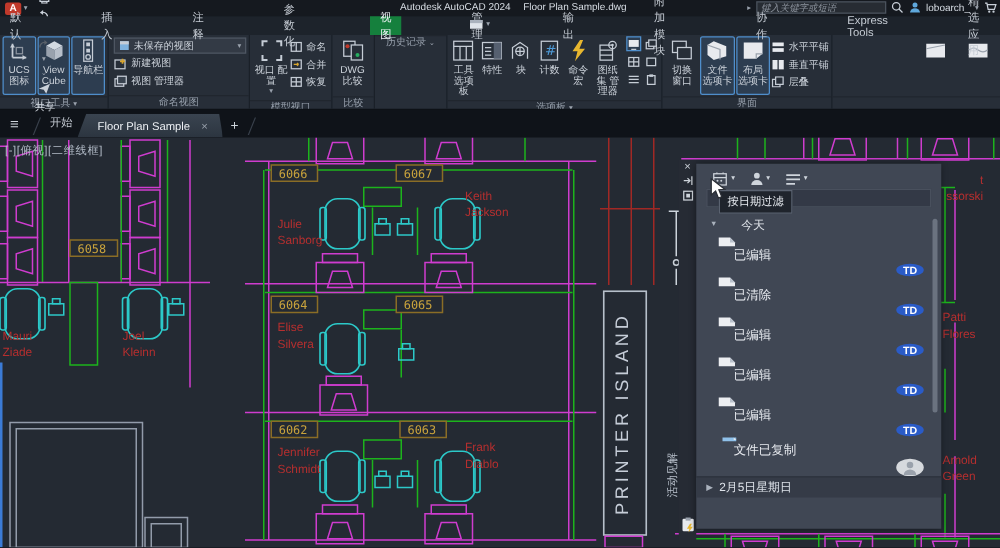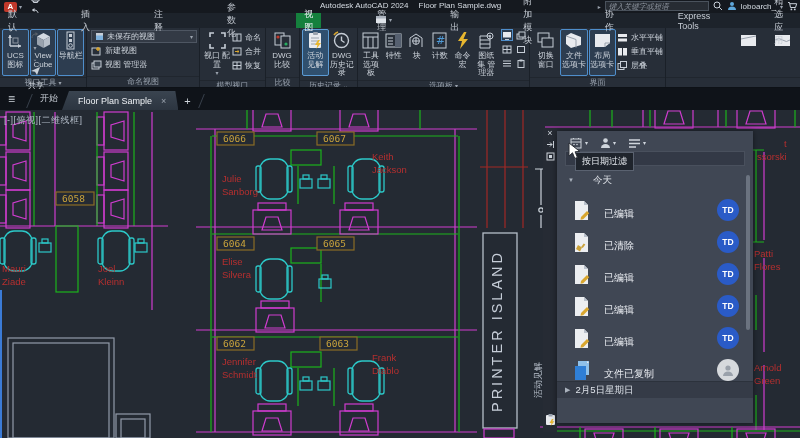--- a/index.html
+++ b/index.html
@@ -70,21 +70,21 @@
   .striptitle { position:absolute; bottom:34px; left:2px; transform:rotate(-90deg); transform-origin:left bottom; white-space:nowrap; font-size:9px; color:#b9c1cc; }
   .stripclip { position:absolute; bottom:6px; }
   .pcontent { width:196px; height:292px; margin-top:3px; background:#404754; position:relative; display:flex; flex-direction:column; box-shadow:0 0 6px rgba(0,0,0,.45); }
   .ptoolbar { height:19px; display:flex; align-items:center; gap:12px; padding:4px 0 0 13px; }
   .ptool { display:flex; align-items:center; gap:2px; color:#cfd5dc; font-size:6px; }
   .filterbar { height:15px; margin:1px 8px 0 8px; background:#333946; border:1px solid #49505d; }
   .ptooltip { position:absolute; left:18px; top:21px; background:#1f242c; border:1px solid #5a6270; color:#e8ecf1; font-size:9px; padding:2px 6px; z-index:3; white-space:nowrap;font-family:Liberation Serif, serif; }
   .pcursor { position:absolute; left:11px; top:11px; z-index:4; }
   .grouprow { height:18px; display:flex; align-items:center; gap:19px; padding-left:11px; color:#dde1e7; font-size:9.5px; margin-top:5px; }
   .chev { font-size:6px; color:#aab2bd; }
-  .aitem { height:32px; display:flex; align-items:flex-end; padding:0 14px 0 17px; }
+  .aitem { height:32px; display:flex; align-items:flex-start; padding:0 14px 0 17px;flex-direction:column; }
   .aitem .albl { margin-left:13px; font-size:10px; color:#e8ebf0; }
   .avatar { margin-left:auto; width:22px; height:22px; border-radius:50%; background:#2a5bc7; color:#fff; font-size:8.5px; font-weight:bold; display:flex; align-items:center; justify-content:center; }
   .avatar.gray { background:#d6d9dd; }
   .dategroup { height:17px; background:#353b47; border-top:1px solid #2c323c; display:flex; align-items:center; gap:5px; padding-left:8px; font-size:9.5px; color:#dde2e9; }
   .dategroup .arr { font-size:7px; color:#aab2bd; }
   .pscroll { position:absolute; right:3px; top:44px; width:4px; height:155px; background:#6b7380; border-radius:2px; z-index:2; }
 </style>
 </head>
 <body>
 
@@ -285,39 +285,20 @@
               <circle cx="5" cy="6" r="1.6" fill="#c0392b"></circle>
               <circle cx="13" cy="13" r="1.6" fill="#27ae60"></circle>
             </svg>
           <span>DWG 比较</span>
         </div>
       </div>
       <div class="rlabel"><span>比较</span></div>
     </div>
 
     <div class="rpanel" style="width:58px">
-      <div class="rbody">
-        <div class="bigbtn selstrong">
-          <svg viewBox="0 0 19 19">
-              <rect x="3" y="2" width="12" height="15" rx="1" fill="#e8eaee"></rect>
-              <rect x="7" y="1" width="5" height="3" rx="1" fill="#9aa2ad"></rect>
-              <path d="M5,7 h8 M5,10 h8 M5,13 h5" stroke="#9aa2ad"></path>
-              <path d="M12,9 l-3,5 h2.4 l-1,4 4.6-6 h-2.6 l1.6-3 z" fill="#e8b72f"></path>
-            </svg>
-          <span>活动 见解</span>
-        </div>
-        <div class="bigbtn">
-          <svg viewBox="0 0 19 19">
-              <circle cx="9.5" cy="9.5" r="7" fill="none" stroke="#c6cdd6" stroke-width="1.4"></circle>
-              <path d="M9.5,5.5 v4 l3,2" stroke="#c6cdd6" fill="none" stroke-width="1.4"></path>
-              <path d="M2,4 a8,8 0 0 1 4,-3" stroke="#d9a62e" fill="none" stroke-width="1.6"></path>
-            </svg>
-          <span>DWG 历史记录</span>
-        </div>
-      </div>
       <div class="rlabel"><span>历史记录</span> <span class="caret-s">⌄</span></div>
     </div>
 
     <div class="rpanel" style="width:172px">
       <div class="rbody" style="gap:1px">
         <div class="bigbtn">
           <svg viewBox="0 0 19 19">
               <rect x="2" y="2" width="15" height="15" fill="none" stroke="#c6cdd6"></rect>
               <path d="M2,6 h15 M7,6 v11 M12,6 v11" stroke="#c6cdd6"></path>
             </svg>

